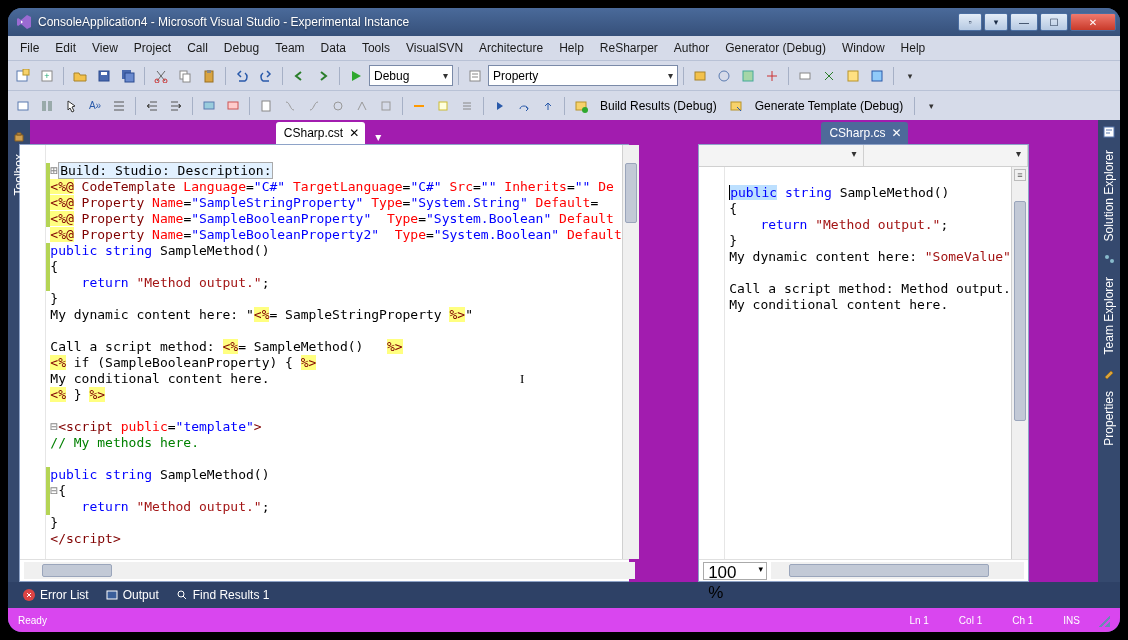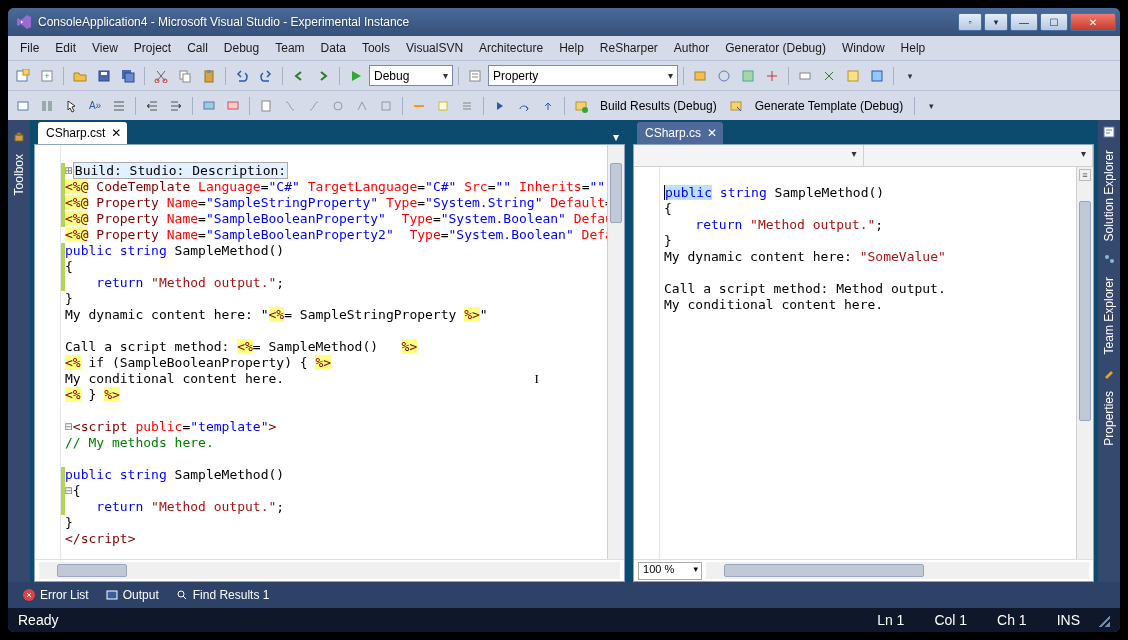--- a/index.html
+++ b/index.html
@@ -1,39 +1,39 @@
 <!DOCTYPE html>
 <html><head>
 <meta charset="utf-8">
 <style>
 * { margin: 0; padding: 0; box-sizing: border-box; }
 body { font-family: "Segoe UI", Tahoma, sans-serif; font-size: 12px; background: #000; overflow: hidden; }
 .outer-frame { width: 1128px; height: 640px; background: #000; padding: 8px; }
-.window { width: 100%; height: 100%; background: #293955; border-radius: 6px; display: flex; flex-direction: column; overflow: hidden; box-shadow: inset 0 0 0 1px #415a82; }
+.window { width: 100%; height: 100%; background: #293955; border-radius: 14px; display: flex; flex-direction: column; overflow: hidden; box-shadow: inset 0 0 0 1px #415a82; }
 .titlebar { height: 28px; background: linear-gradient(#4a6a9a, #36507a); display: flex; align-items: center; padding: 0 4px 0 8px; color: #fff; }
 .titlebar .vs-logo { width: 16px; height: 16px; margin-right: 6px; display: inline-flex; }
 .titlebar .title-text { flex: 1; font-size: 12px; text-shadow: 0 1px 2px rgba(0,0,0,.4); }
 .win-buttons { display: flex; gap: 2px; }
 .win-btn { width: 28px; height: 18px; background: linear-gradient(#e3ecf7,#b6c9e2); border: 1px solid #4b6ea1; border-radius: 2px; display: flex; align-items: center; justify-content: center; font-size: 10px; color: #1a2b45; cursor: pointer; }
 .win-btn.close { background: linear-gradient(#f07a6e,#c93a2a); color:#fff; width: 46px; }
 .win-btn.small { width: 24px; font-size: 9px; }
 .menubar { height: 24px; background: #d6dbe9; display: flex; align-items: center; padding: 0 4px; color: #1a1a1a; }
 .menubar .menu-item { padding: 3px 8px; cursor: pointer; }
 .toolbar { min-height: 30px; background: #d6dbe9; border-top: 1px solid #b9c2d6; display: flex; align-items: center; padding: 2px 4px; flex-wrap: wrap; gap: 2px; }
 .tb-btn { width: 22px; height: 22px; display: flex; align-items: center; justify-content: center; border: 1px solid transparent; border-radius: 2px; cursor: pointer; }
 .tb-sep { width: 1px; height: 18px; background: #a6b0c6; margin: 0 3px; }
 .tb-combo { height: 21px; border: 1px solid #7a8aa8; background: #fff; padding: 0 18px 0 4px; font-size: 12px; display: flex; align-items: center; position: relative; cursor: pointer; }
 .tb-combo::after { content:"▾"; position:absolute; right:4px; font-size:10px; color:#333; }
 .tb-text { padding: 0 6px; font-size: 12px; }
 .content-row { flex: 1; display: flex; min-height: 0; }
 .side-tool { width: 22px; background: #35496e; color: #fff; display: flex; flex-direction: column; align-items: center; padding-top: 4px; }
 .side-tool .vt { writing-mode: vertical-rl; transform: rotate(180deg); font-size: 12px; margin-top: 6px; cursor: pointer; padding: 4px 2px; }
 .side-tool .ic { width: 16px; height: 16px; margin: 4px 0 0 0; display:flex; align-items:center; justify-content:center; font-size:11px;}
 .editors { flex: 1; display: flex; min-width: 0; }
-.pane { flex: 1; display: flex; flex-direction: column; min-width: 0; background: #0c4a6e; padding: 0 4px; }
+.pane { flex: 1; display: flex; flex-direction: column; min-width: 0; background: #a21caf; padding: 0 4px; align-items: center; }
 .tabstrip { height: 24px; display: flex; align-items: flex-end; gap: 2px; padding-left: 4px; }
 .doc-tab { height: 22px; background: #4e6a9a; color: #fff; padding: 0 6px 0 8px; display: flex; align-items: center; gap: 6px; border-radius: 3px 3px 0 0; font-size: 12px; cursor: pointer; }
 .doc-tab.active { background: #fff; color: #000; }
 .doc-tab .x { font-size: 12px; cursor: pointer; }
 .tab-spacer { flex: 1; }
 .tab-extra { color: #fff; padding: 0 6px; font-size: 12px; cursor: pointer; }
 .editor-box { flex: 1; background: #fff; border: 1px solid #8ea3c8; display: flex; flex-direction: column; min-height: 0; }
 .code-area { flex: 1; display: flex; min-height: 0; overflow: hidden; position: relative; }
 .gutter { width: 26px; background: #fff; border-right: 1px solid #e6e6e6; flex-shrink: 0; }
 .code-lines { flex: 1; font-family: Consolas, monospace; font-size: 13px; line-height: 16px; white-space: pre; padding: 2px 0 2px 4px; color: #000; overflow: hidden; }
@@ -43,31 +43,31 @@
 .k-maroon { color: #800000; }
 .k-attr { color: #ff0000; }
 .hl { background: #ffff80; }
 .sel-box { border: 1px solid #aaa; background: rgba(173,214,255,.35); padding: 0 1px;}
 .change-bar { position: absolute; left: 26px; width: 4px; background: #b4d455; }
 .scroll-v { width: 17px; background: #f0f0f0; border-left: 1px solid #d0d0d0; position: relative; }
 .scroll-v .thumb { position: absolute; left: 2px; right: 2px; top: 18px; height: 60px; background: #c2c9d6; border: 1px solid #9aa5bb; border-radius: 2px; }
 .scroll-h-wrap { height: 22px; background: #fff; display: flex; align-items: center; border-top: 1px solid #e0e0e0; }
 .scroll-h { flex: 1; height: 17px; background: #f0f0f0; position: relative; margin: 0 4px; }
 .scroll-h .thumb { position: absolute; top: 2px; bottom: 2px; left: 18px; width: 70px; background: #c2c9d6; border: 1px solid #9aa5bb; border-radius: 2px; }
-.zoom-combo { width: 64px; height: 18px; border: 1px solid #aaa; font-size: 11px; padding: 0 14px 16px 4px; position: relative; margin-left: 4px;}
+.zoom-combo { width: 64px; height: 18px; border: 1px solid #aaa; font-size: 17px; padding: 0 14px 16px 4px; position: relative; margin-left: 4px;}
 .zoom-combo::after { content:"▾"; position:absolute; right:3px; top:1px; font-size:9px;}
 .right-pane-header { height: 22px; background: #f4f4f4; border-bottom: 1px solid #d0d0d0; display:flex;}
 .right-pane-header .dd { flex:1; border-right:1px solid #d0d0d0; position:relative;}
 .right-pane-header .dd::after{content:"▾"; position:absolute; right:6px; top:3px; font-size:10px; color:#333;}
 .right-strip { width: 22px; background: #35496e; display: flex; flex-direction: column; align-items: center; padding-top: 4px; gap: 4px; }
 .right-strip .vt { writing-mode: vertical-rl; transform: rotate(180deg); color: #fff; font-size: 12px; padding: 6px 2px; cursor: pointer; }
 .right-strip .ic { width:16px; height:16px; display:flex; align-items:center; justify-content:center; font-size:10px;}
 .bottom-tools { height: 26px; background: #2e4166; display: flex; align-items: center; padding: 0 8px; gap: 4px; }
 .bt-tab { display: flex; align-items: center; gap: 4px; color: #fff; font-size: 12px; padding: 2px 6px; cursor: pointer; }
-.statusbar { height: 24px; background: #0f172a; color: #fff; display: flex; align-items: center; padding: 0 10px; font-size: 14px; }
+.statusbar { height: 24px; background: #d946ef; color: #fff; display: flex; align-items: center; padding: 0 10px; font-size: 10px; }
 .statusbar .sb-left { flex: 1; }
 .statusbar .sb-item { margin-right: 30px; }
 .statusbar .sb-ins { margin-right: 16px; }
 .statusbar .sb-grip { width:14px; height:14px; display:inline-block; background:
  linear-gradient(135deg, transparent 60%, #6c88b5 60% 70%, transparent 70% 80%, #6c88b5 80% 90%);}
 svg { display:block; }
 </style>
 </head>
 <body>
 

